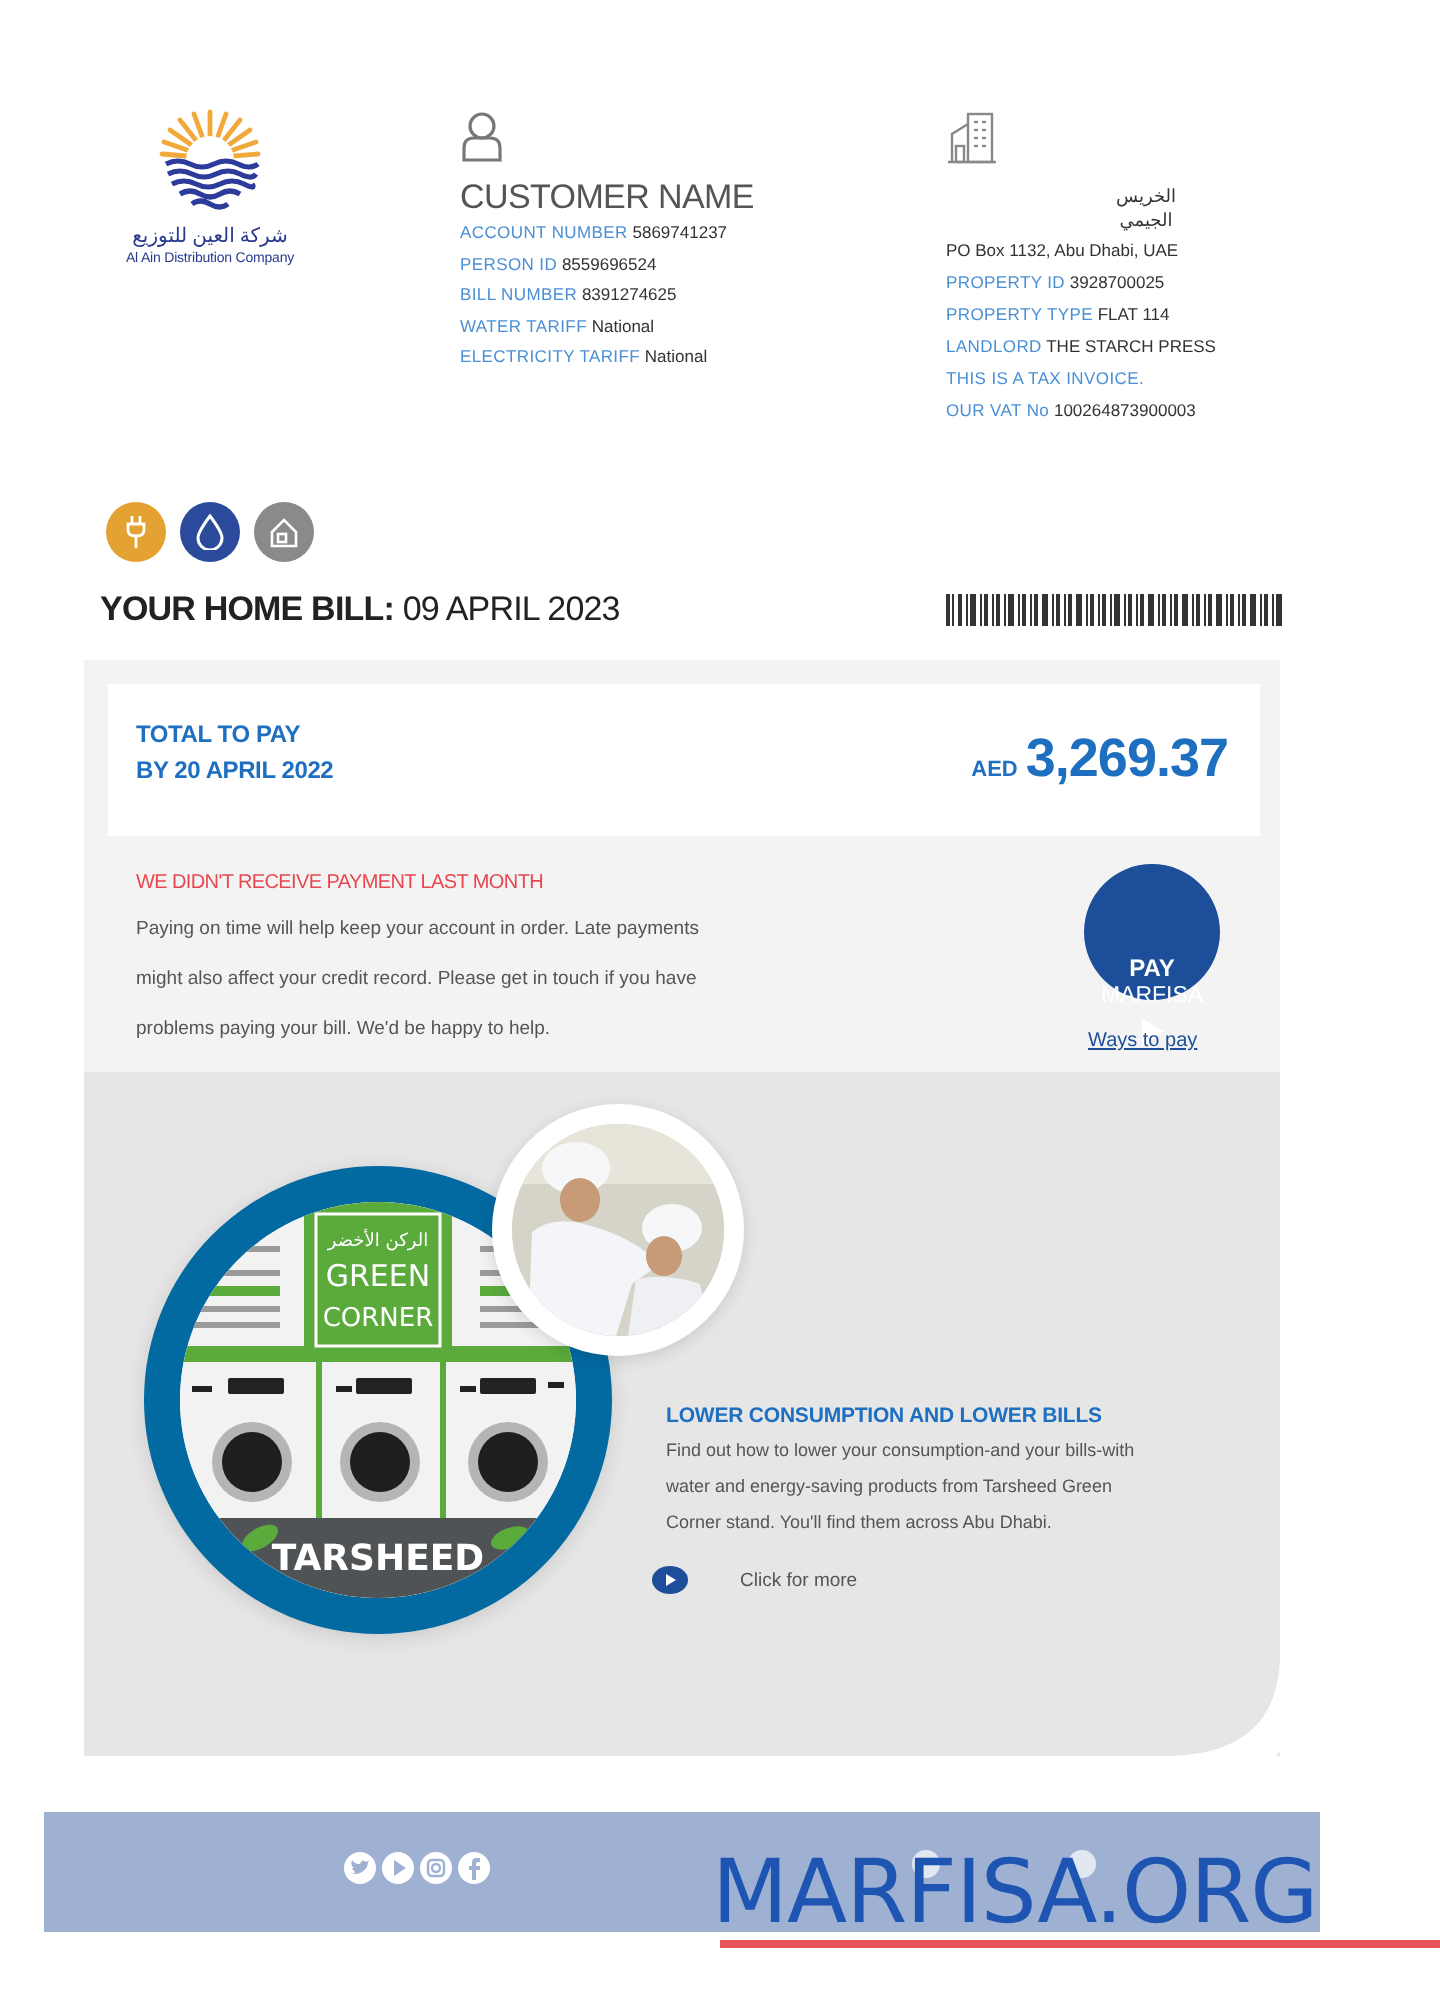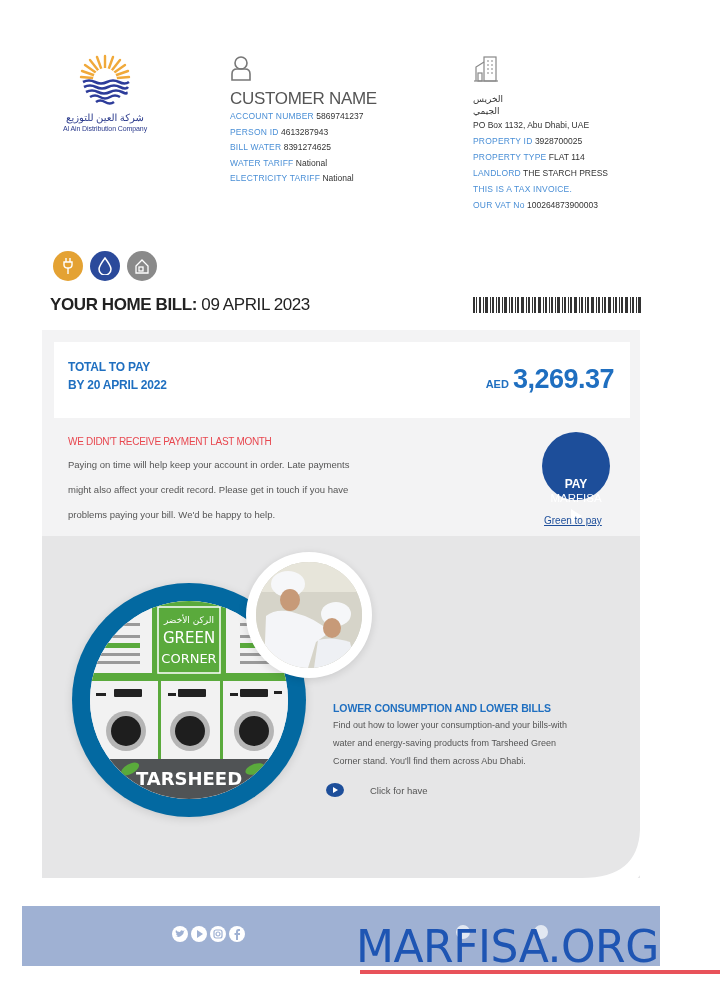--- a/index.html
+++ b/index.html
@@ -17,21 +17,21 @@
   
   .cust { left: 230px; top: 55px; width: 220px; }
   .cust-icon { width: 22px; height: 26px; }
   .cust-name { font-size: 17px; color: #555; margin-top: 8px; letter-spacing: -0.3px; }
   .kv { font-size: 8.5px; line-height: 15.5px; color: #333; }
   .kv .k { color: #4a8fd6; letter-spacing: 0.2px; }
 
   
   .prop { left: 473px; top: 55px; width: 200px; }
   .prop-icon { width: 26px; height: 28px; }
-  .prop-ar { font-size: 9px; color: #333; line-height: 12px; margin-top: 10px; font-family: "DejaVu Sans", sans-serif; }
+  .prop-ar { font-size: 9px; color: #333; line-height: 12px; margin-top: 10px; font-family: "DejaVu Sans", sans-serif; text-align: center; }
   .prop .kv { line-height: 16px; margin-top: 0; }
 
   
   .svc { top: 251px; width: 30px; height: 30px; border-radius: 50%; display: flex; align-items: center; justify-content: center; }
 
   .bill-title { left: 50px; top: 295px; font-size: 17px; color: #222; letter-spacing: -0.4px; }
   .bill-title b { font-weight: 700; }
 
   .barcode { left: 473px; top: 297px; width: 170px; height: 16px; }
 
@@ -114,22 +114,22 @@
 
 <div class="abs cust">
   <div class="cust-icon">
     <svg width="22" height="26" viewBox="0 0 22 26" fill="none" stroke="#777" stroke-width="1.6">
       <circle cx="11" cy="8" r="6"></circle>
       <path d="M2 25 V19 Q2 14 7 14 H15 Q20 14 20 19 V25 Z"></path>
     </svg>
   </div>
   <div class="cust-name">CUSTOMER NAME</div>
   <div class="kv"><span class="k">ACCOUNT NUMBER</span> <span>5869741237</span></div>
-  <div class="kv"><span class="k">PERSON ID</span> <span>4613287943</span></div>
-  <div class="kv"><span class="k">BILL WATER</span> <span>8391274625</span></div>
+  <div class="kv"><span class="k">PERSON ID</span> <span>8559696524</span></div>
+  <div class="kv"><span class="k">BILL NUMBER</span> <span>8391274625</span></div>
   <div class="kv"><span class="k">WATER TARIFF</span> <span>National</span></div>
   <div class="kv"><span class="k">ELECTRICITY TARIFF</span> <span>National</span></div>
 </div>
 
 <div class="abs prop">
   <div class="prop-icon">
     <svg width="26" height="28" viewBox="0 0 26 28" fill="none" stroke="#888" stroke-width="1.2">
       <rect x="11" y="2" width="12" height="24"></rect>
       <path d="M3 26 V12 L11 7"></path>
       <rect x="5" y="18" width="4" height="8"></rect>
@@ -251,21 +251,21 @@
 </div>
 
 <div class="abs warn-title">WE DIDN'T RECEIVE PAYMENT LAST MONTH</div>
 <div class="abs warn-body">Paying on time will help keep your account in order. Late payments might also affect your credit record. Please get in touch if you have problems paying your bill. We'd be happy to help.</div>
 
 <div class="abs pay-btn">
   <div class="l1">PAY</div>
   <div class="l2">MARFISA</div>
   <div class="play"></div>
 </div>
-<div class="abs ways">Green to pay</div>
+<div class="abs ways">Ways to pay</div>
 
 <div class="abs footer"></div>
 <svg class="abs curve" viewBox="0 0 622 112">
   <path d="M0 48 H540 Q598 48 598 0 V0 L622 0 V112 H0 Z" fill="#ffffff" opacity="0"></path>
   <path d="M0 48 L0 76 L530 76 Q600 76 618 0 L598 0 Q596 48 540 48 Z" fill="#ffffff"></path>
   <path d="M0 76 L530 76 Q600 76 618 0 L618 76 L0 76 Z" fill="#9fb1d3" opacity="0"></path>
 </svg>
 <div class="abs" style="left:22px;top:906px;width:20px;height:0;"></div>
 
 <div class="abs social">
@@ -366,17 +366,17 @@
     </svg>
   </div>
 </div>
 
 <div class="abs promo-title">LOWER CONSUMPTION AND LOWER BILLS</div>
 <div class="abs promo-body">Find out how to lower your consumption-and your bills-with water and energy-saving products from Tarsheed Green Corner stand. You'll find them across Abu Dhabi.</div>
 <div class="abs click-more">
   <div class="click-icon">
     <div style="width:0;height:0;border-left:5px solid #fff;border-top:3.5px solid transparent;border-bottom:3.5px solid transparent;margin-left:1px;"></div>
   </div>
-  <span class="click-label">Click for have</span>
+  <span class="click-label">Click for more</span>
 </div>
 
 <div class="abs wm">MARFISA.ORG</div>
 <div class="abs wm-line"></div>
 
 </body></html>

